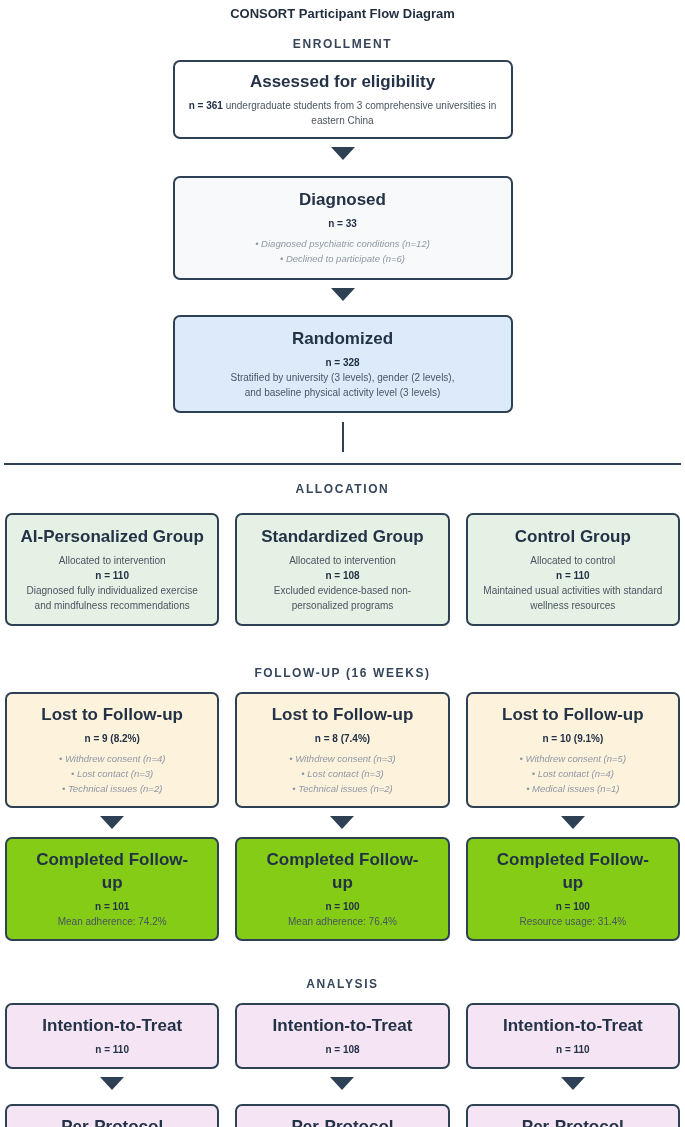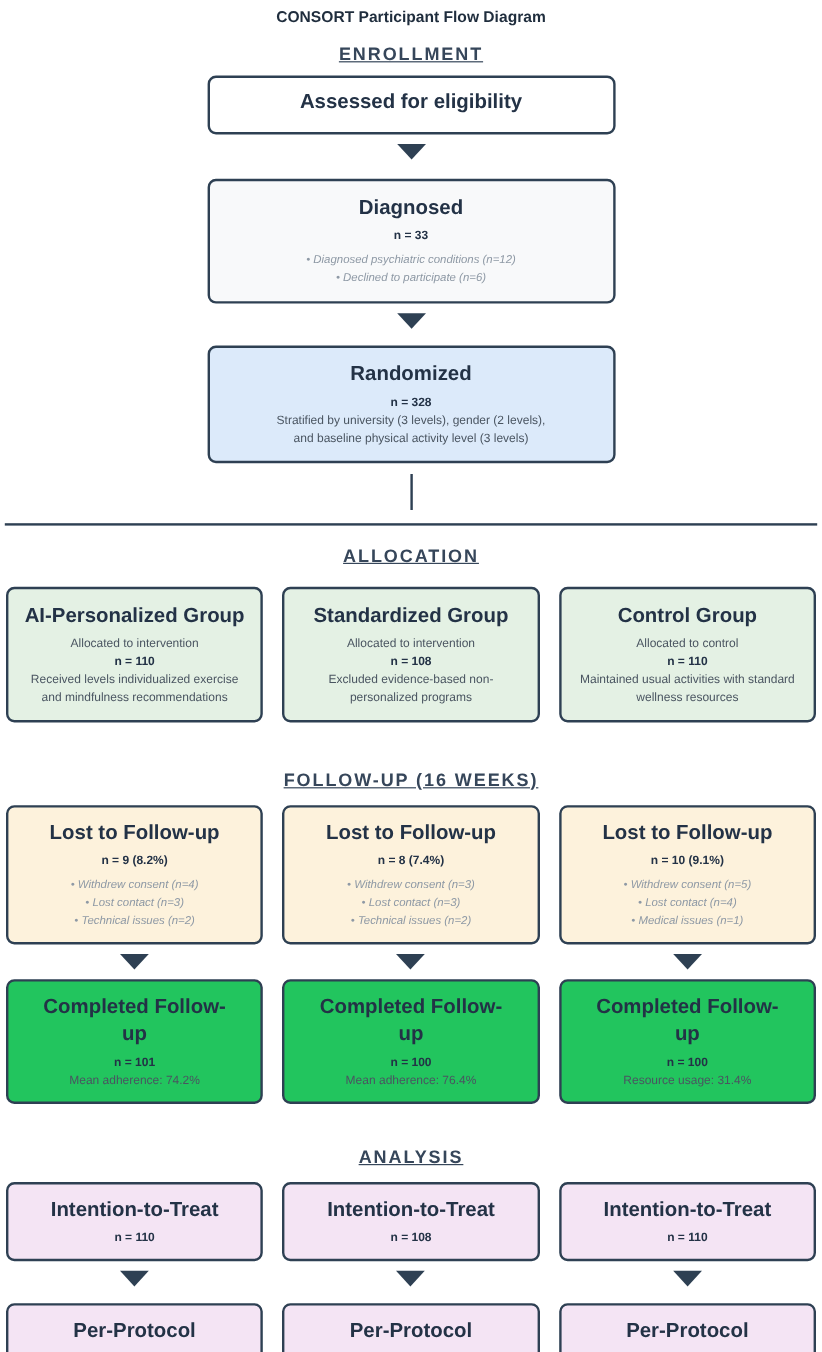--- a/index.html
+++ b/index.html
@@ -14,25 +14,24 @@
 
   .page-title {
     margin-top: 6px;
     text-align: center;
     font-size: 13px;
     font-weight: bold;
     color: #1f2d3d;
   }
   .section-header {
     text-align: center;
-    font-size: 15px;
+    font-size: 12px;
     font-weight: bold;
     letter-spacing: 1.6px;
     color: #36465a;
-    text-decoration: underline;
   }
   .hdr-enroll { margin-top: 16px; }
   .hdr-alloc  { margin-top: 17px; }
   .hdr-follow { margin-top: 40px; }
   .hdr-analysis { margin-top: 36px; }
 
   .box {
     border: 2px solid #2e4053;
     border-radius: 7px;
     text-align: center;
@@ -98,36 +97,37 @@
   }
   .g-alloc { margin-top: 17px; }
   .g-lost  { margin-top: 12px; }
   .g-arrows{ margin-top: 0; }
   .g-comp  { margin-top: 8px; }
   .g-itt   { margin-top: 12px; }
   .g-pp    { margin-top: 14px; }
 
   .box-alloc { background: #e4f1e4; padding: 11px 10px; }
   .box-lost  { background: #fdf2dc; padding: 10px 10px; }
-  .box-comp  { background: #22c55e; padding: 10px 28px; }
+  .box-comp  { background: #84cc16; padding: 10px 28px; }
   .box-anal  { background: #f4e4f4; padding: 10px 10px; }
 </style>
 </head>
 <body>
 
 <div class="page">
 
   <div class="page-title">CONSORT Participant Flow Diagram</div>
 
   <div class="section-header hdr-enroll">ENROLLMENT</div>
 
   <div class="enroll-col">
 
     <div class="box box-assessed">
       <div class="box-title">Assessed for eligibility</div>
+      <div class="box-text"><span class="box-n">n = 361</span> <span>undergraduate students from 3 comprehensive universities in eastern China</span></div>
     </div>
 
     <div class="arrow-down"></div>
 
     <div class="box box-excluded">
       <div class="box-title">Diagnosed</div>
       <div class="box-n">n = 33</div>
       <div style="margin-top:5px;">
         <div class="bullet">• Diagnosed psychiatric conditions (n=12)</div>
         <div class="bullet">• Declined to participate (n=6)</div>
@@ -148,21 +148,21 @@
 
   <div class="divider"></div>
 
   <div class="section-header hdr-alloc">ALLOCATION</div>
 
   <div class="grid3 g-alloc">
     <div class="box box-alloc">
       <div class="box-title">AI-Personalized Group</div>
       <div class="box-text">Allocated to intervention</div>
       <div class="box-n">n = 110</div>
-      <div class="box-text">Received levels individualized exercise and mindfulness recommendations</div>
+      <div class="box-text">Diagnosed fully individualized exercise and mindfulness recommendations</div>
     </div>
     <div class="box box-alloc">
       <div class="box-title">Standardized Group</div>
       <div class="box-text">Allocated to intervention</div>
       <div class="box-n">n = 108</div>
       <div class="box-text">Excluded evidence-based non-personalized programs</div>
     </div>
     <div class="box box-alloc">
       <div class="box-title">Control Group</div>
       <div class="box-text">Allocated to control</div>

